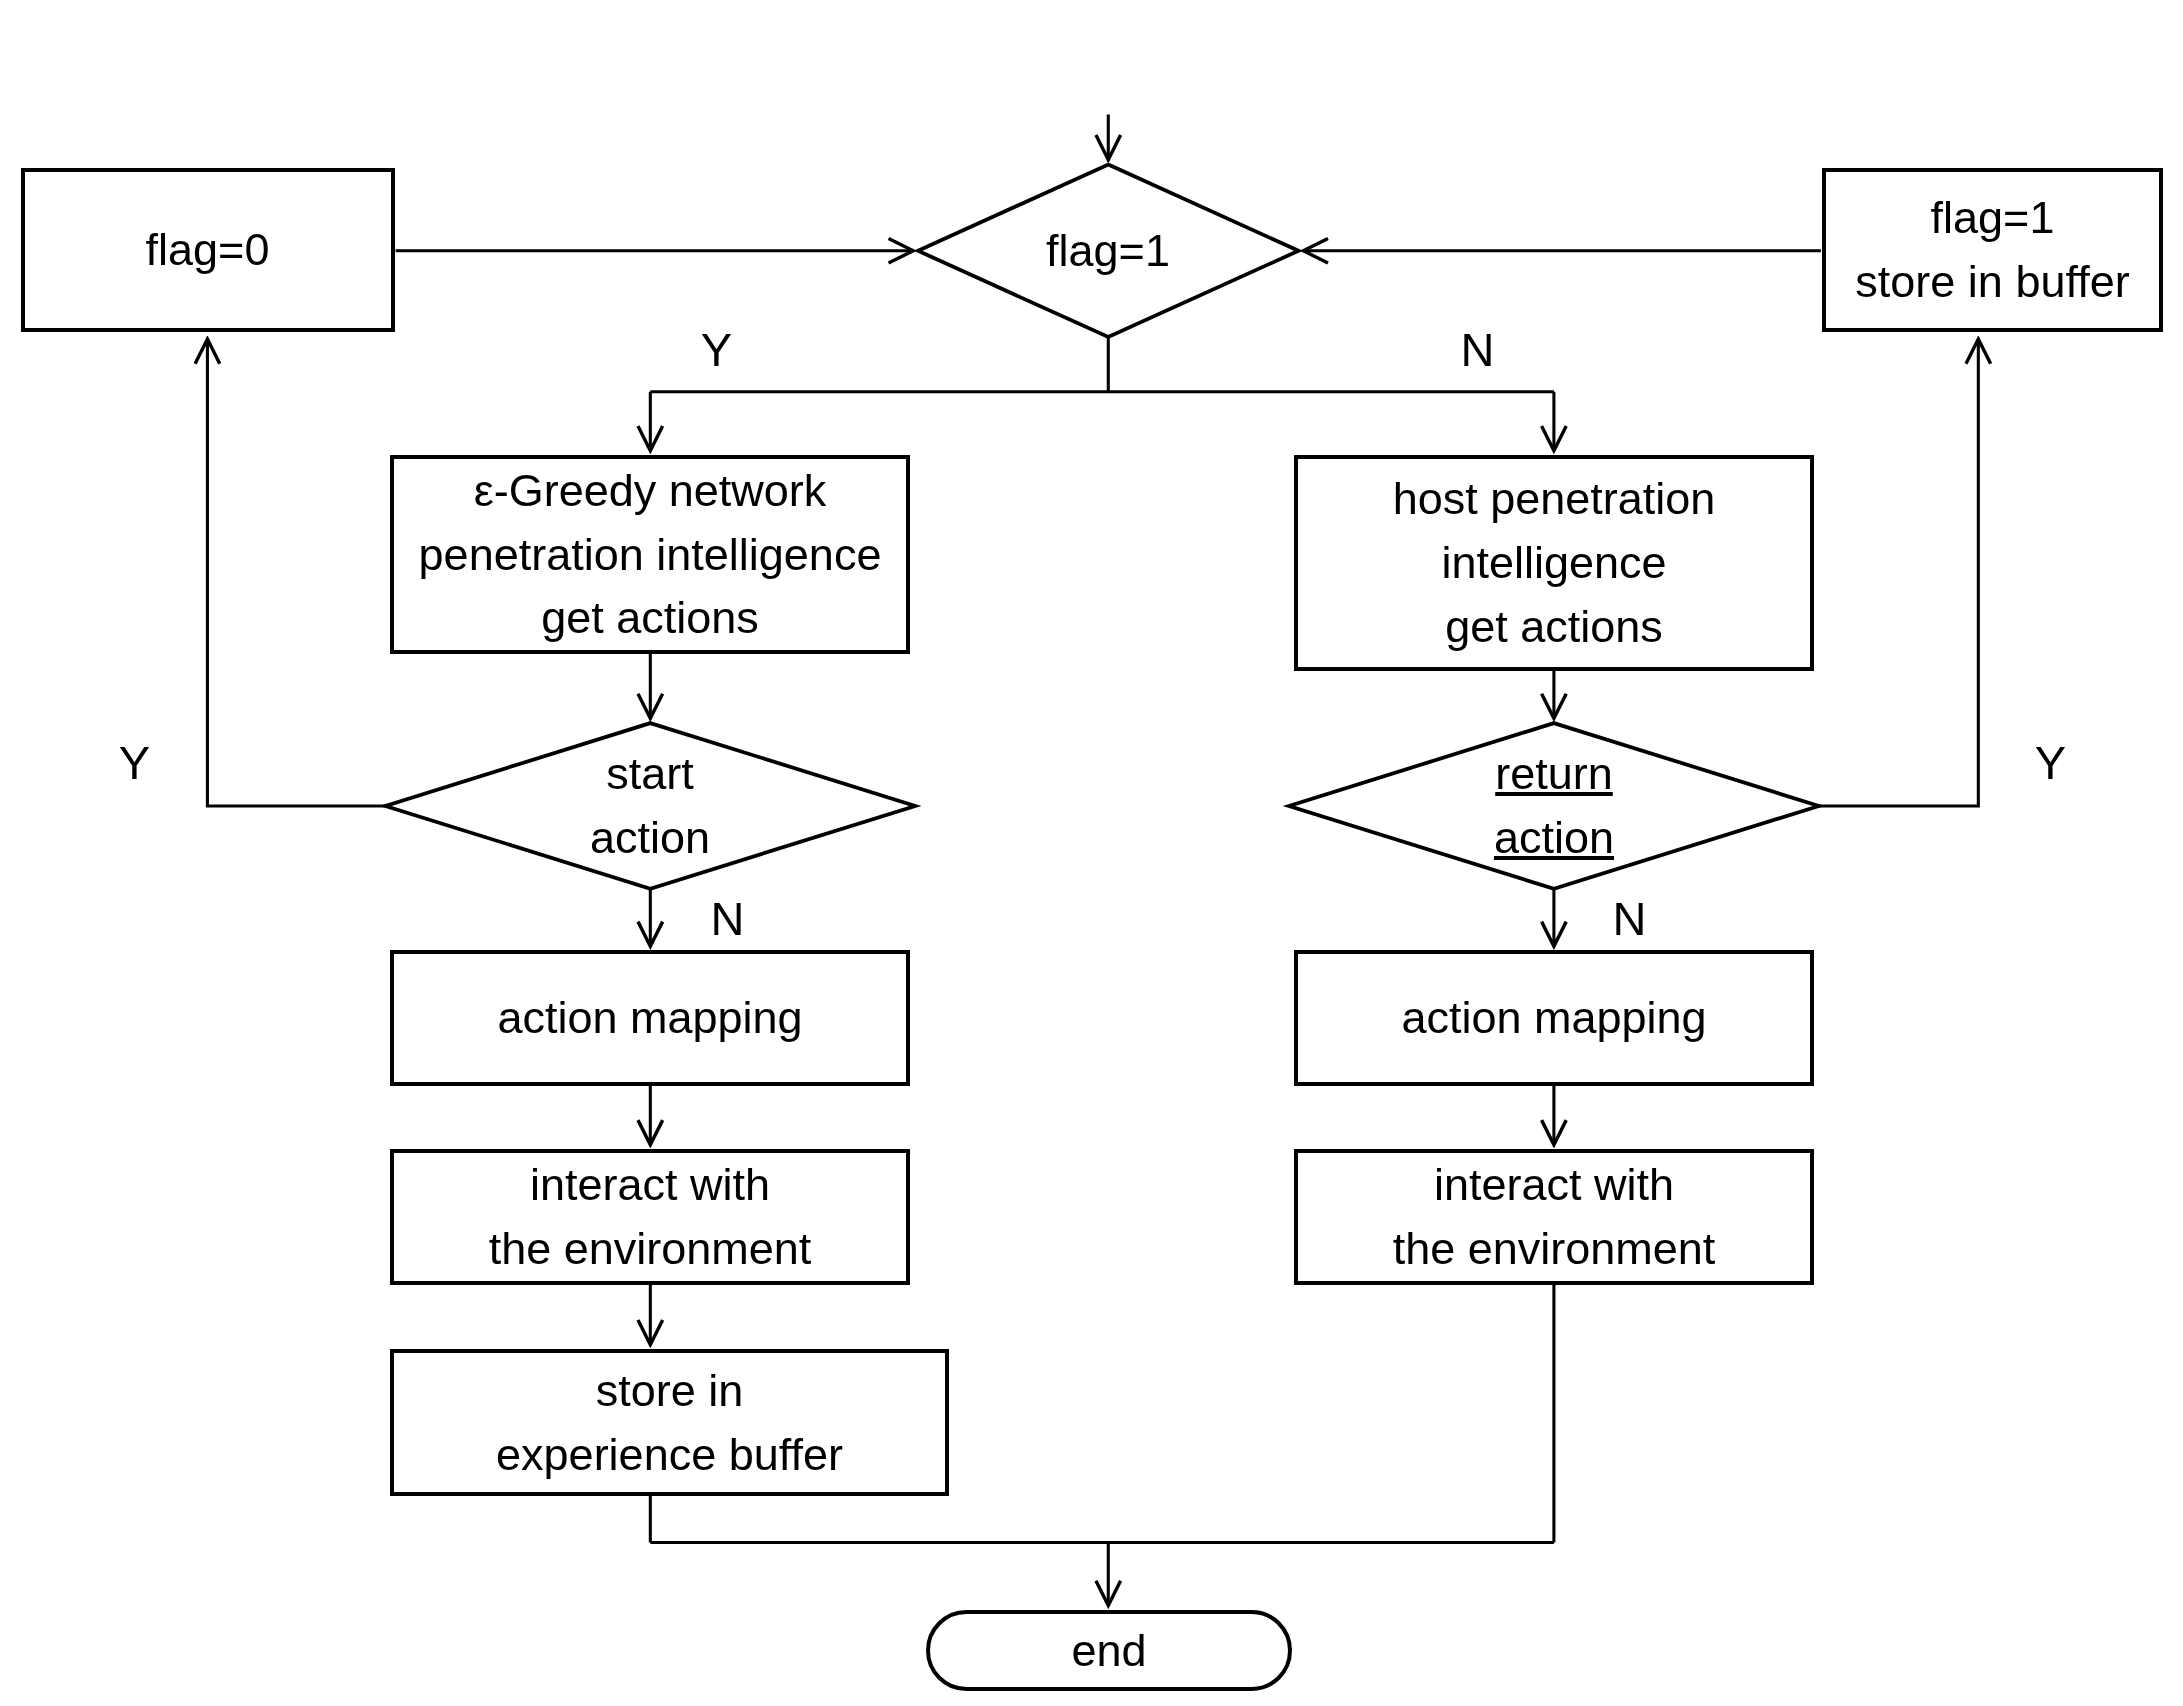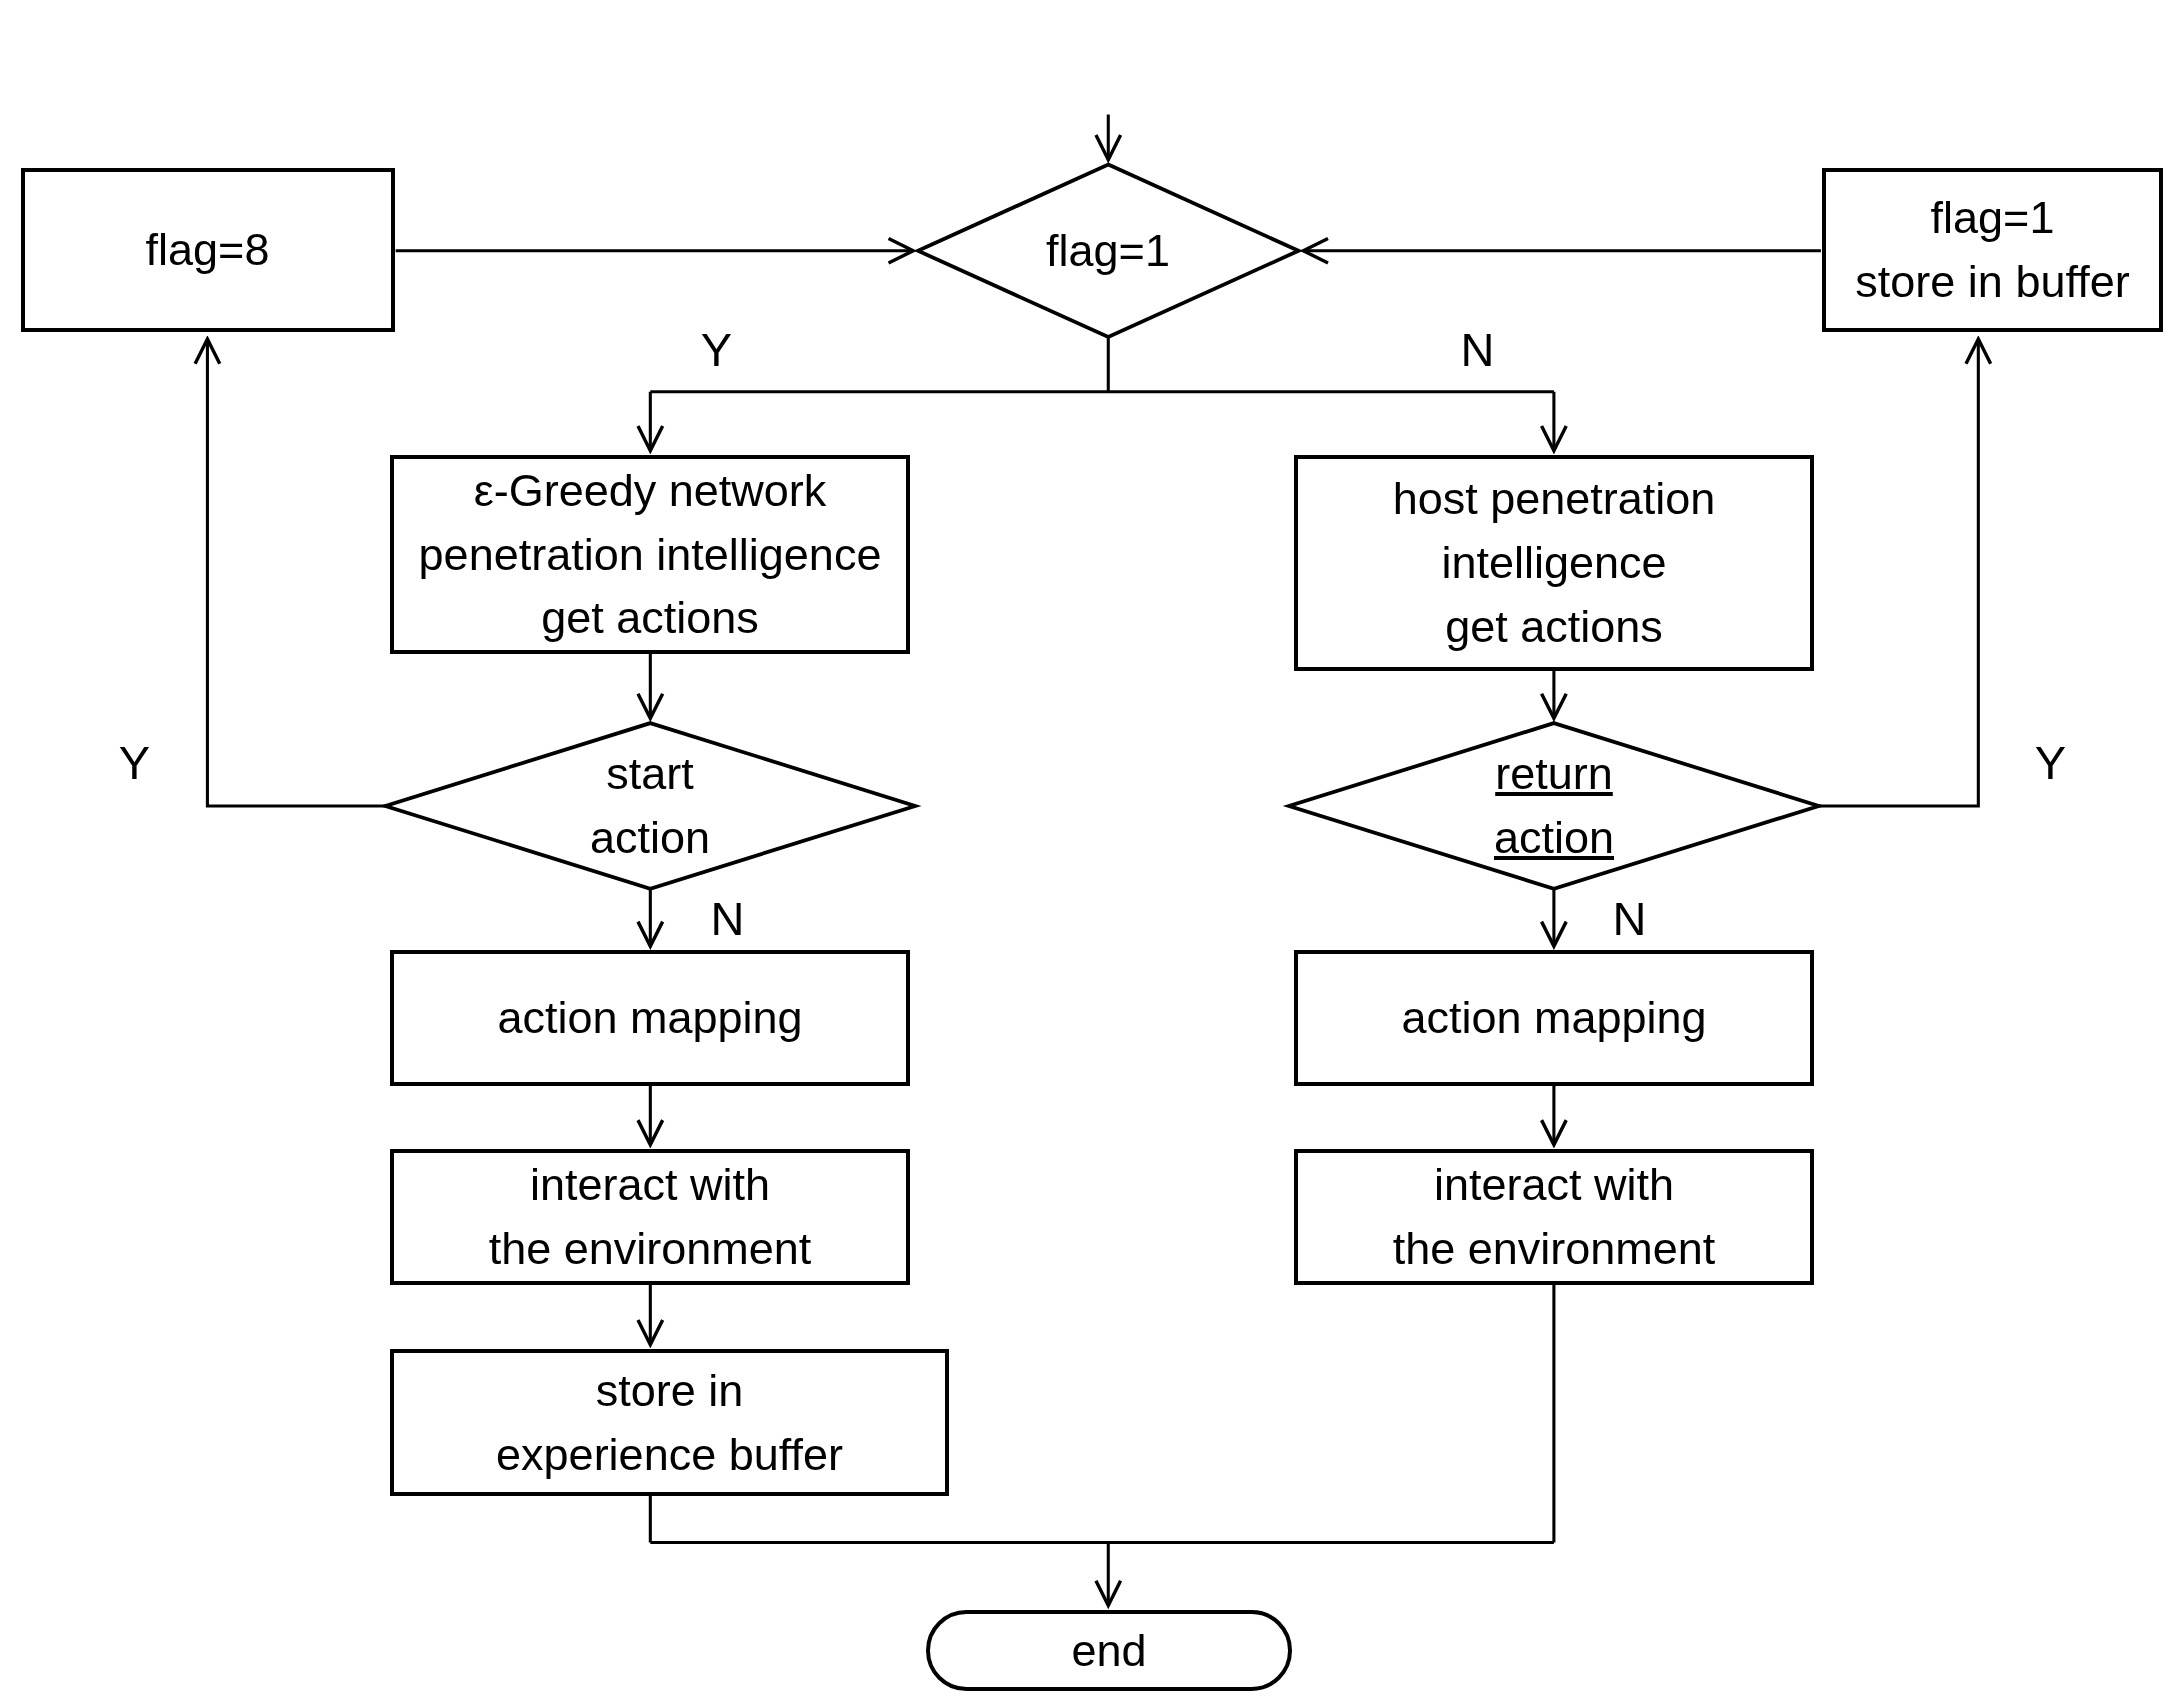--- a/index.html
+++ b/index.html
@@ -108,21 +108,21 @@
     <polyline class="edge" points="1619,2253 1619,2344" marker-end="url(#arrow)"></polyline>
 
     <polygon class="diamond" points="1619,240 1897,366 1619,492 1341,366"></polygon>
     <polygon class="diamond" points="950,1056 1337,1177 950,1298 563,1177"></polygon>
     <polygon class="diamond" points="2270,1056 2657,1177 2270,1298 1883,1177"></polygon>
   </svg>
 
 
   <div class="node terminator" style="left:926px; top:1610px; width:366px; height:81px;">end</div>
 
-  <div class="node process" style="left:20.5px; top:168px; width:374px; height:164px;">flag=8</div>
+  <div class="node process" style="left:20.5px; top:168px; width:374px; height:164px;">flag=0</div>
 
   <div class="node process" style="left:1822px; top:168px; width:341px; height:164px;">flag=1
 store in buffer</div>
 
   <div class="node process" style="left:390px; top:455px; width:520px; height:199px;">ε-Greedy network
 penetration intelligence
 get actions</div>
 
   <div class="node process" style="left:1294px; top:455px; width:520px; height:216px;">host penetration
 intelligence

